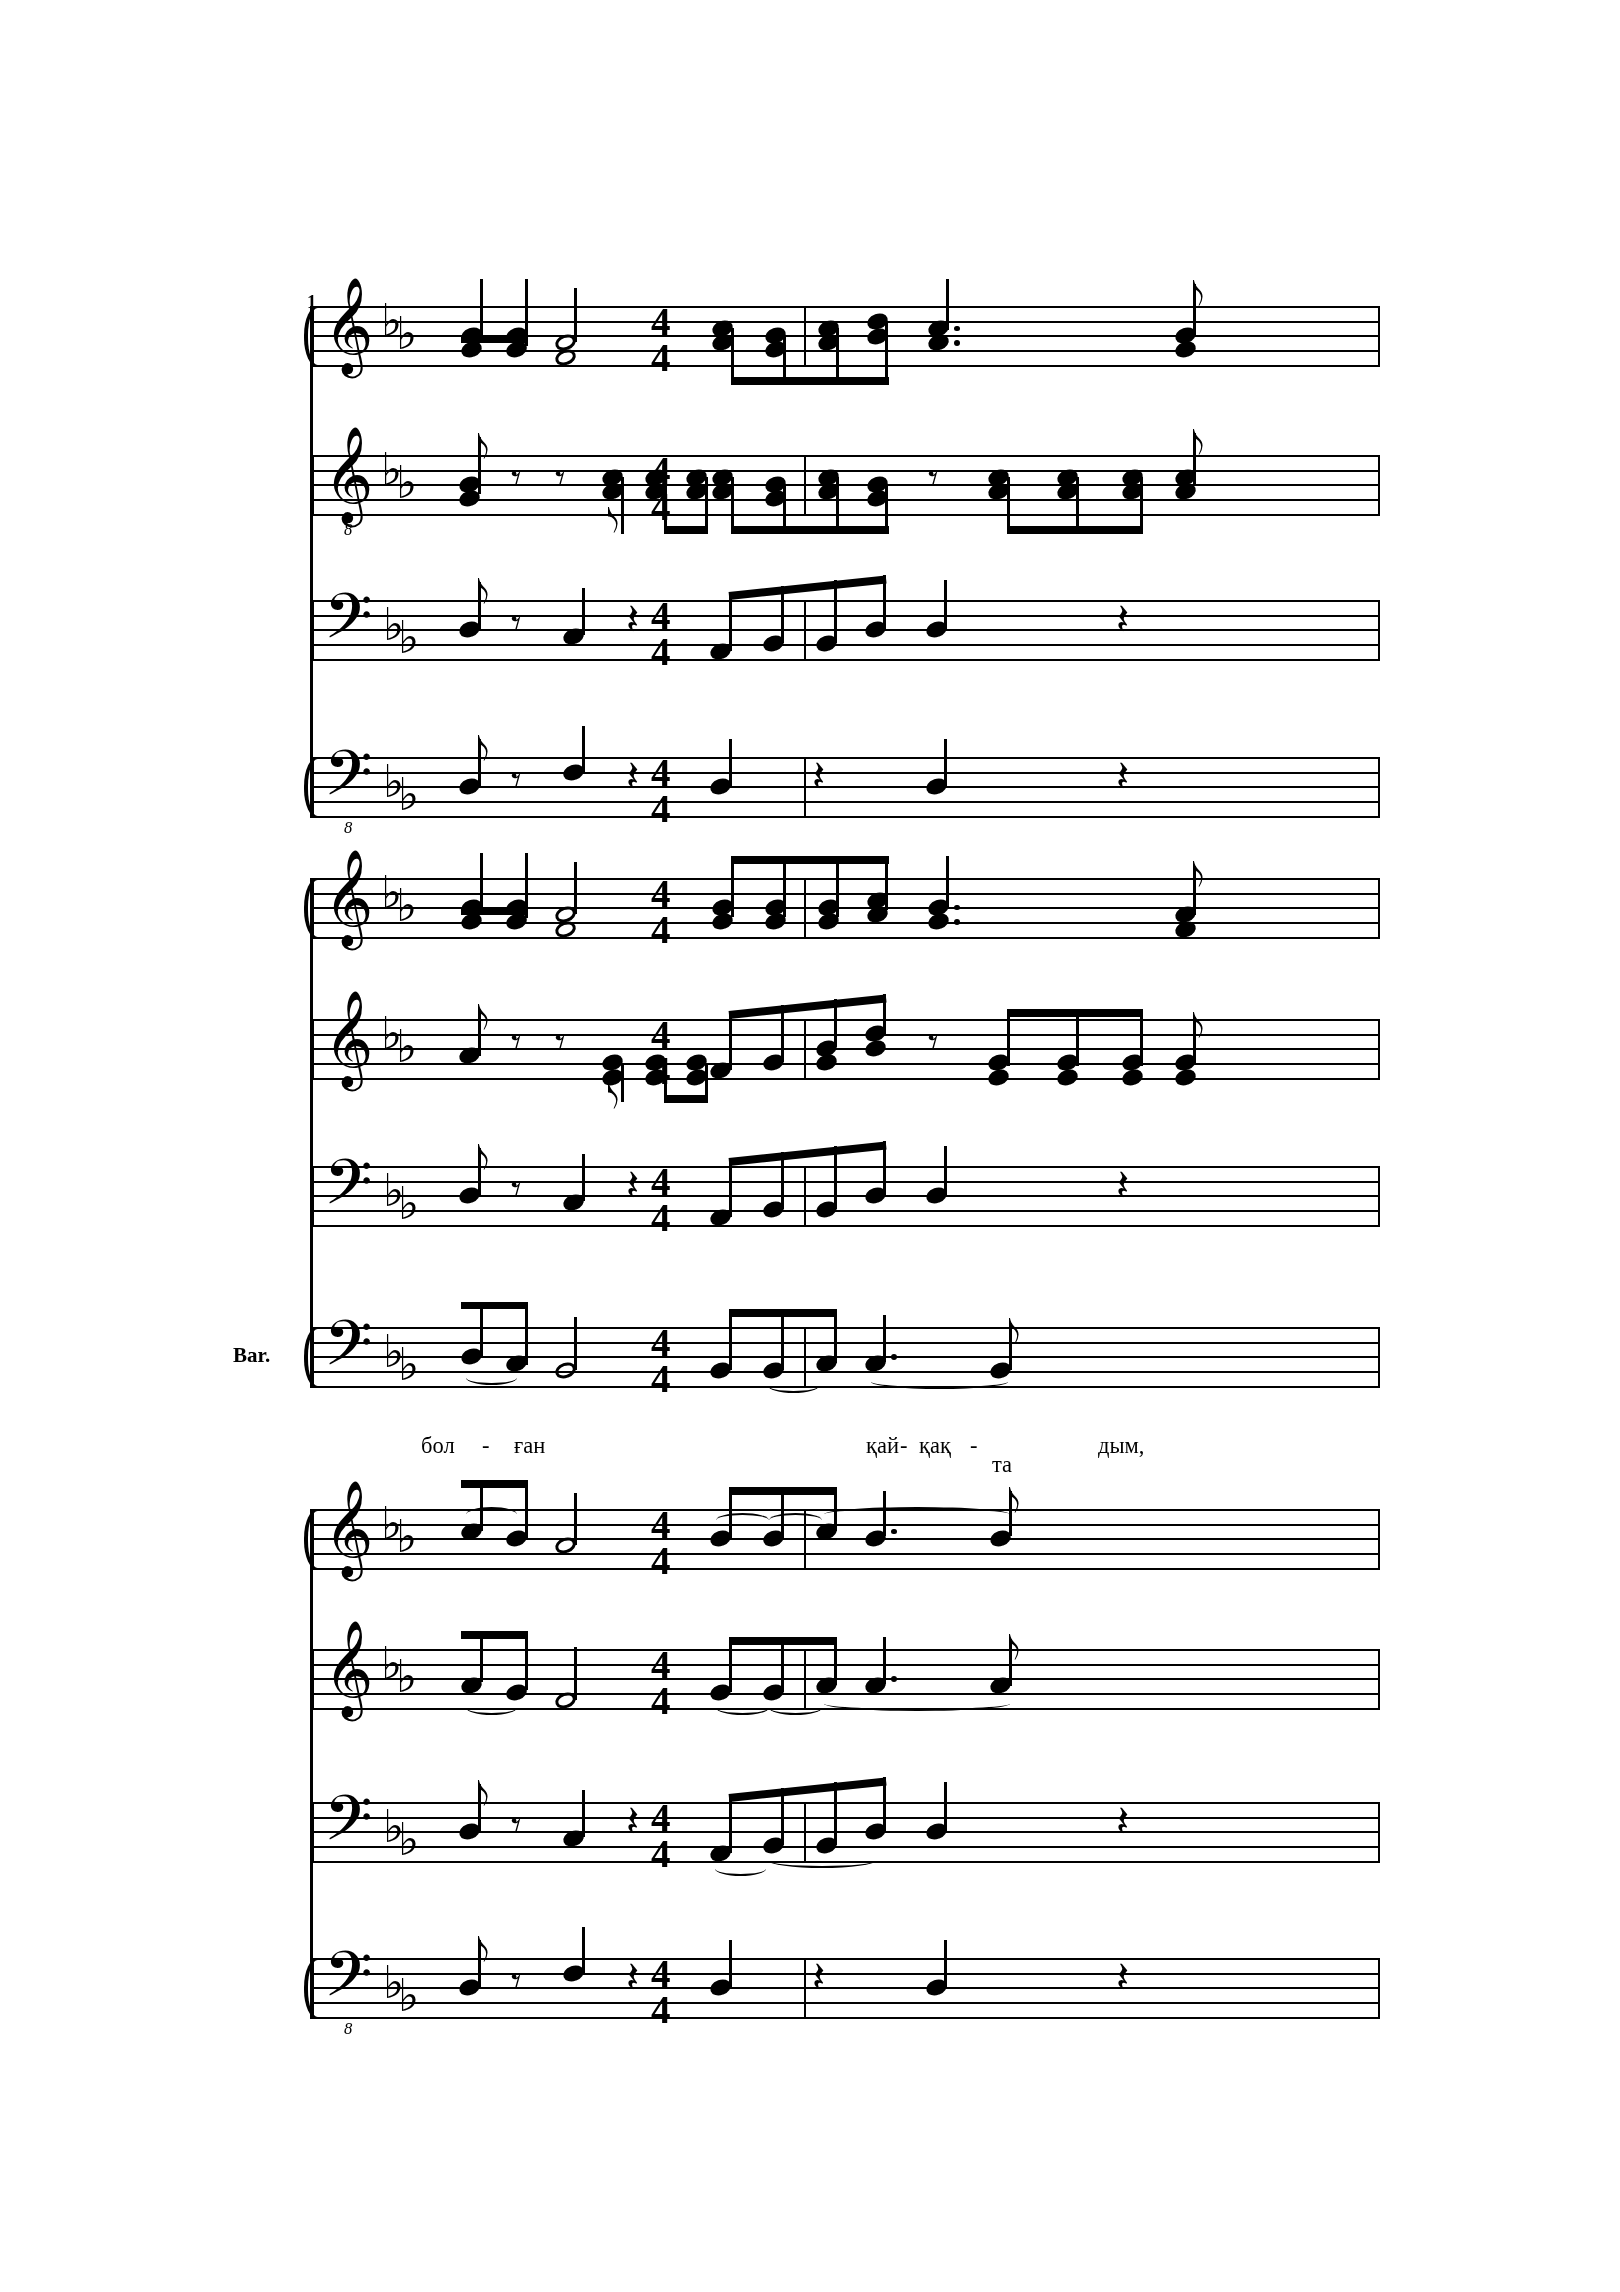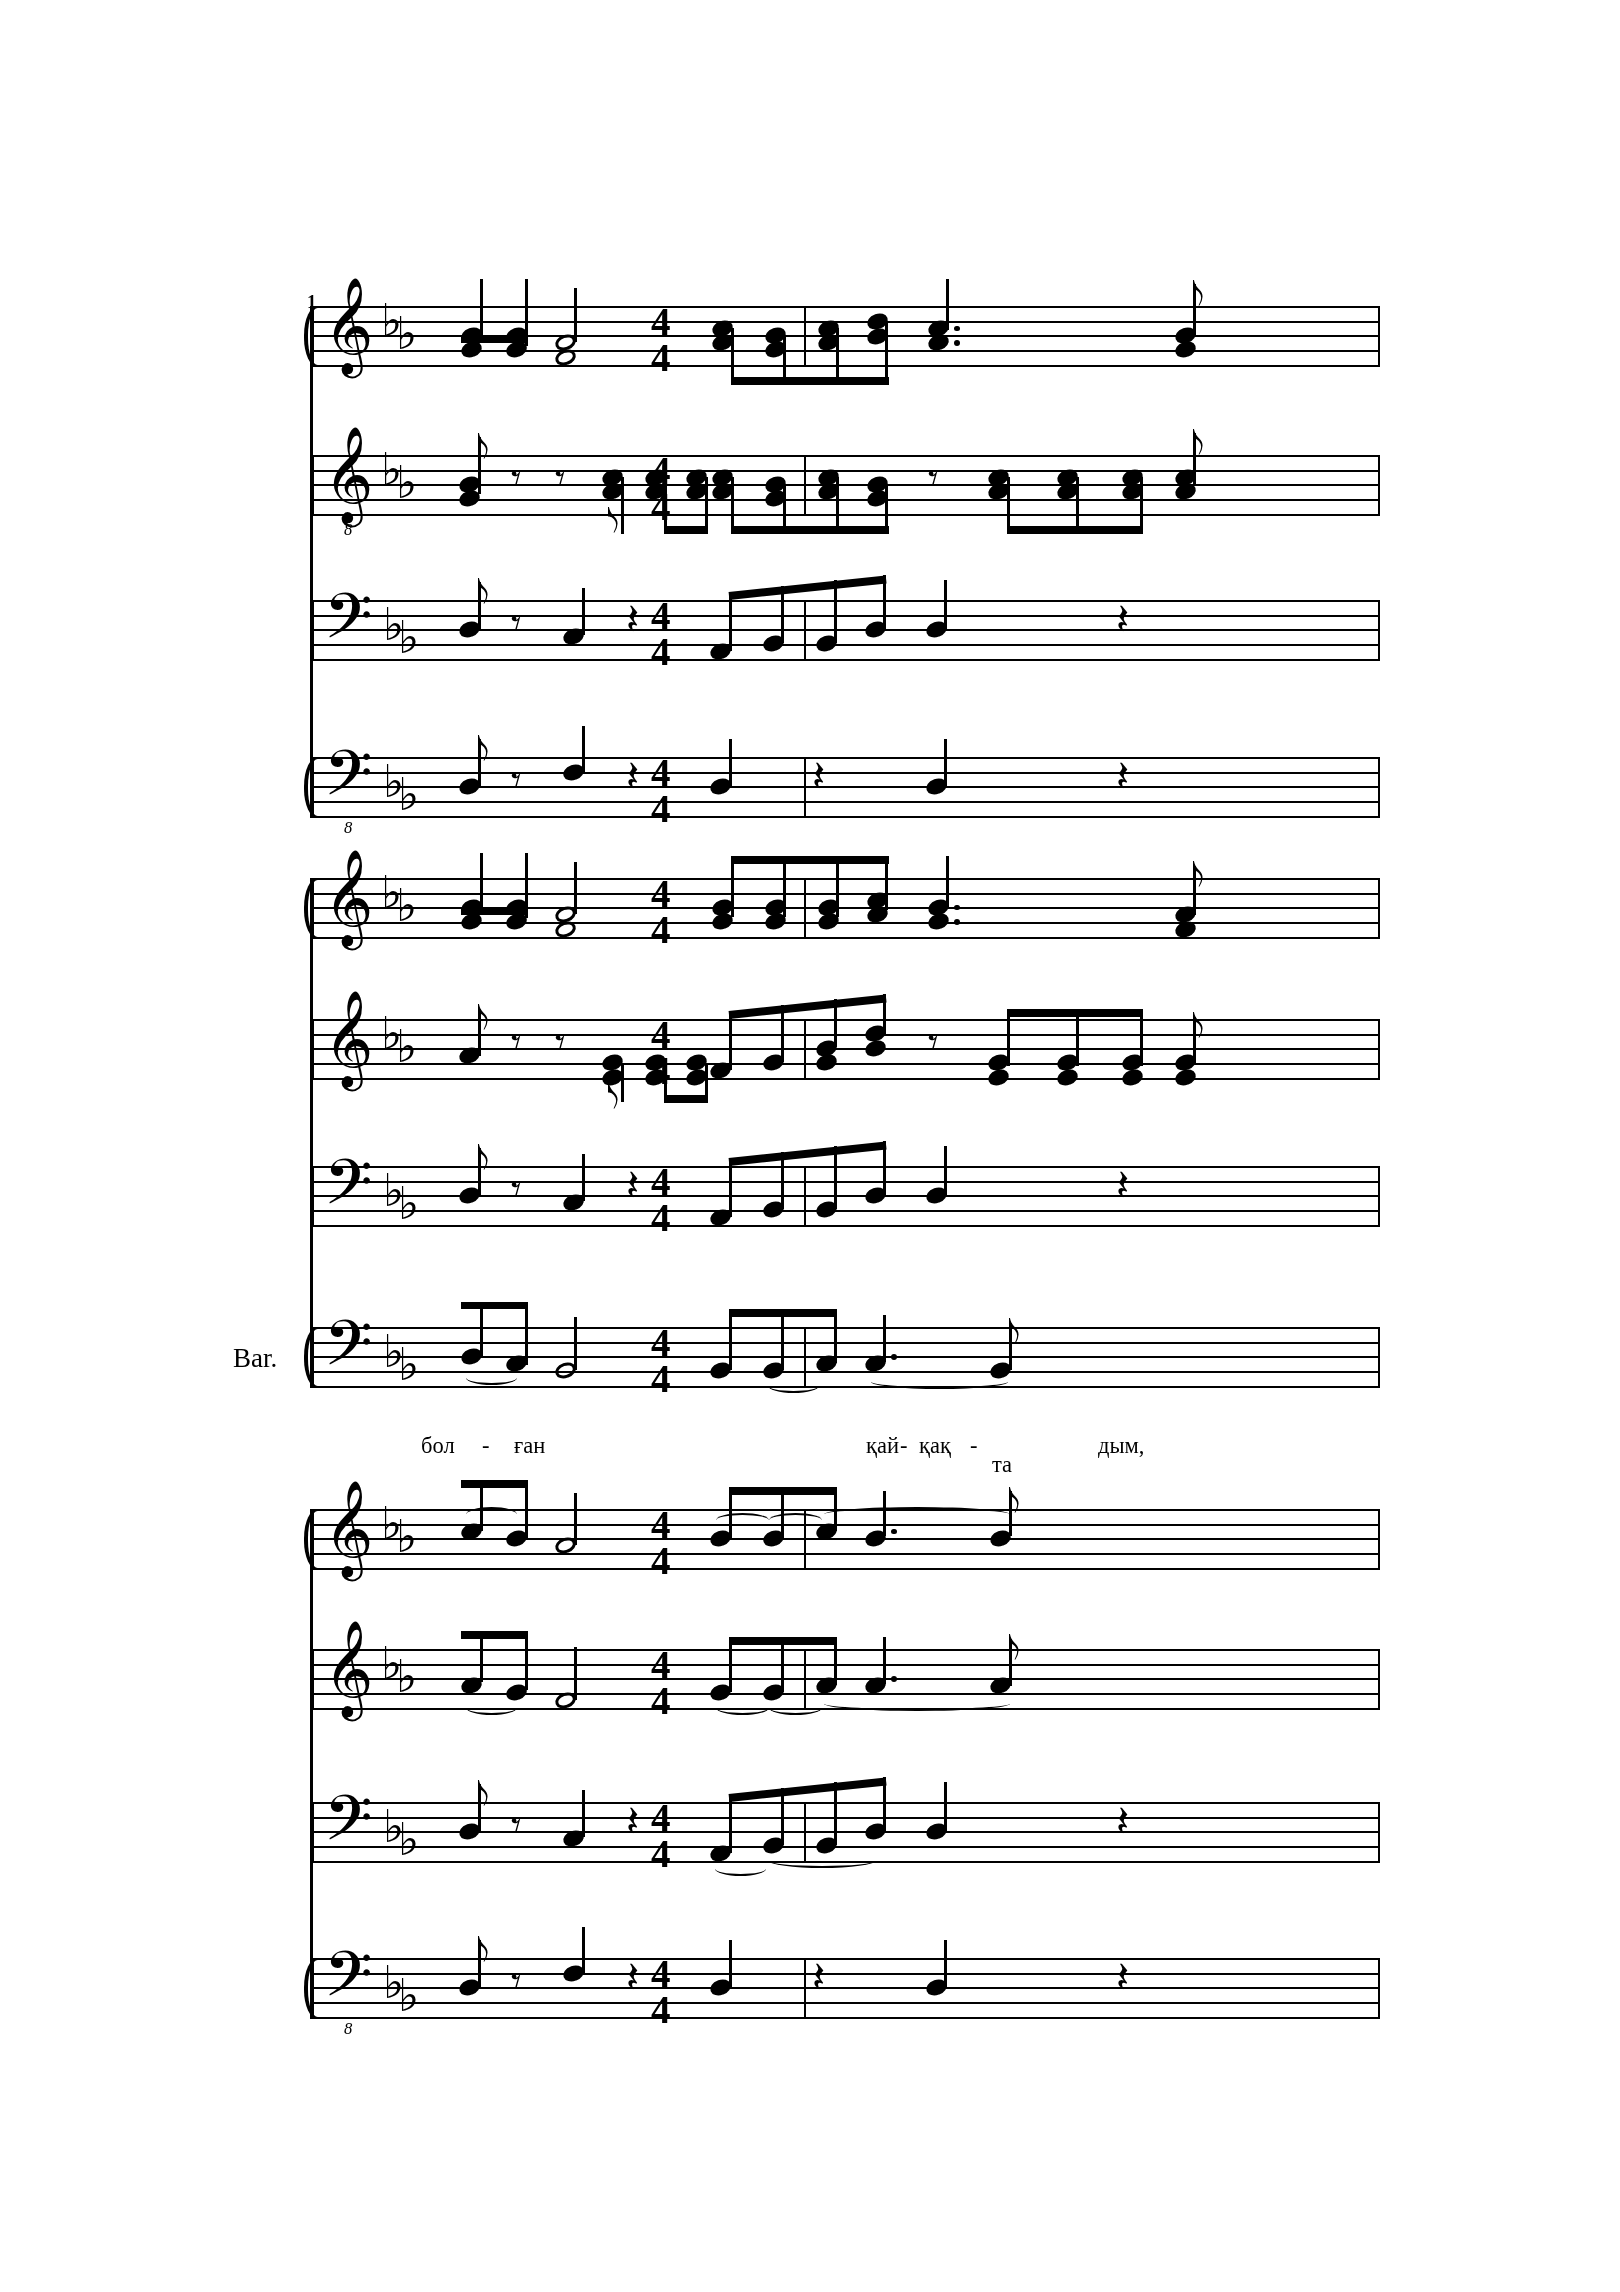--- a/index.html
+++ b/index.html
@@ -160,21 +160,22 @@
   }
   .measure-number {
     position: absolute;
     font-family: "Liberation Serif", serif;
     font-size: 18.6px;
     font-weight: bold;
   }
   .part-label {
     position: absolute;
     font-family: "Liberation Serif", serif;
-    font-size: 27px;
+    font-size: 21px;
+    font-weight: bold;
   }
   .lyric {
     position: absolute;
     font-family: "Liberation Serif", serif;
     font-size: 22.5px;
     white-space: nowrap;
   }
 </style>
 </head>
 <body>

